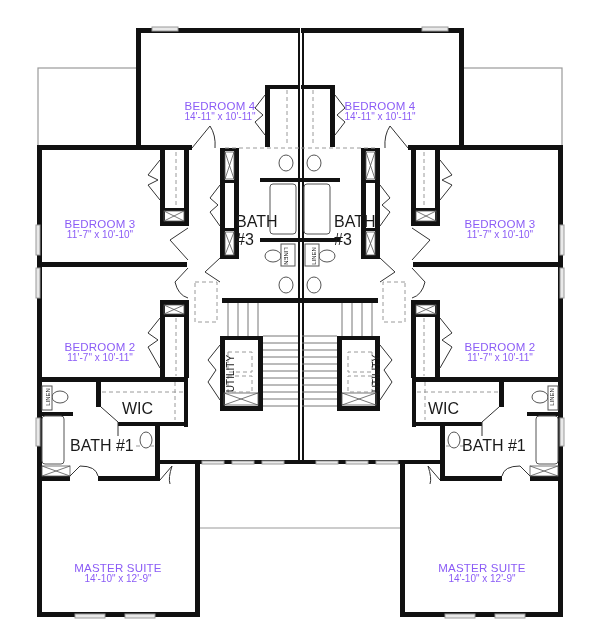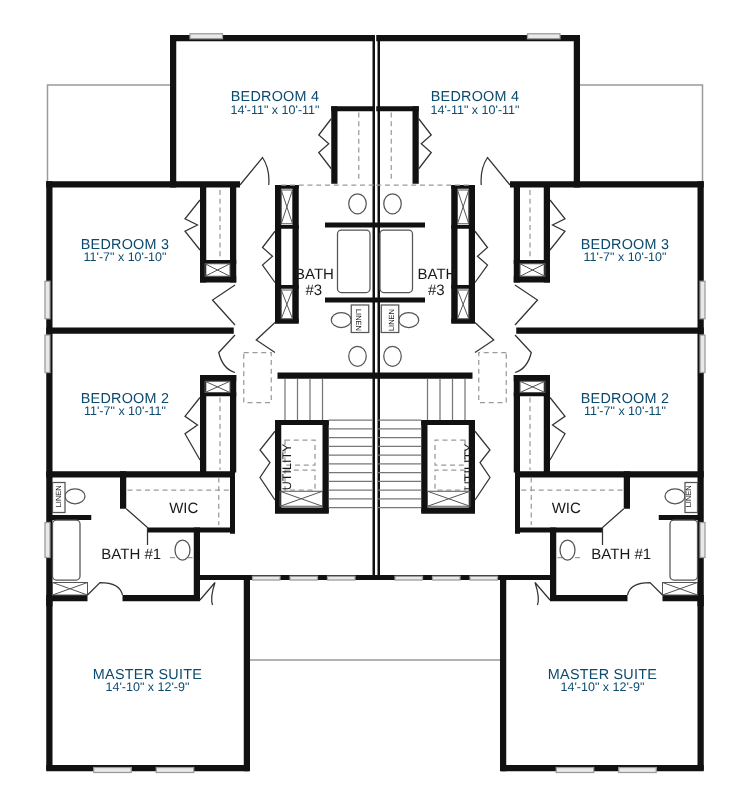--- a/index.html
+++ b/index.html
@@ -6,24 +6,24 @@
   body { width: 600px; height: 638px; overflow: hidden; position: relative; font-family: "Liberation Sans", sans-serif; }
   #plan { position: absolute; left: 0; top: 0; width: 600px; height: 638px; }
   .wall { fill: #111111; }
   .thin { stroke: #9a9a9a; stroke-width: 1.2; fill: none; }
   .win { fill: #e9e9e9; stroke: #9a9a9a; stroke-width: 1; }
   .dash { stroke: #9a9a9a; stroke-width: 1; stroke-dasharray: 4 3; fill: none; }
   .door { stroke: #333; stroke-width: 1; fill: none; }
   .fixture { stroke: #555; stroke-width: 1; fill: #fff; }
   .xbox { stroke: #555; stroke-width: 0.8; fill: none; }
   .stair { stroke: #777; stroke-width: 1; fill: none; }
-  .label { position: absolute; text-align: center; color: #0c4a6e; line-height: 1.05; white-space: nowrap; }
+  .label { position: absolute; text-align: center; color: #8b5cf6; line-height: 1.05; white-space: nowrap; margin-top: 28px; }
   .label .nm { font-size: 11.5px; letter-spacing: 0.2px; display: block; }
   .label .dim { font-size: 10px; display: block; }
-  .small { position: absolute; font-size: 12px; color: #1a1a1a; text-align: center; line-height: 1.1; }
+  .small { position: absolute; font-size: 16px; color: #1a1a1a; text-align: left; line-height: 1.1; }
   .vert { position: absolute; font-size: 10px; color: #1a1a1a; transform-origin: center; white-space: nowrap; }
   .tiny { position: absolute; font-size: 6px; color: #222; transform-origin: center; white-space: nowrap; }
 </style>
 </head>
 <body>
 
 <svg id="plan" viewBox="0 0 600 638" xmlns="http://www.w3.org/2000/svg">
 
   <g>
     <rect class="thin" x="38" y="68" width="100" height="80"></rect>

